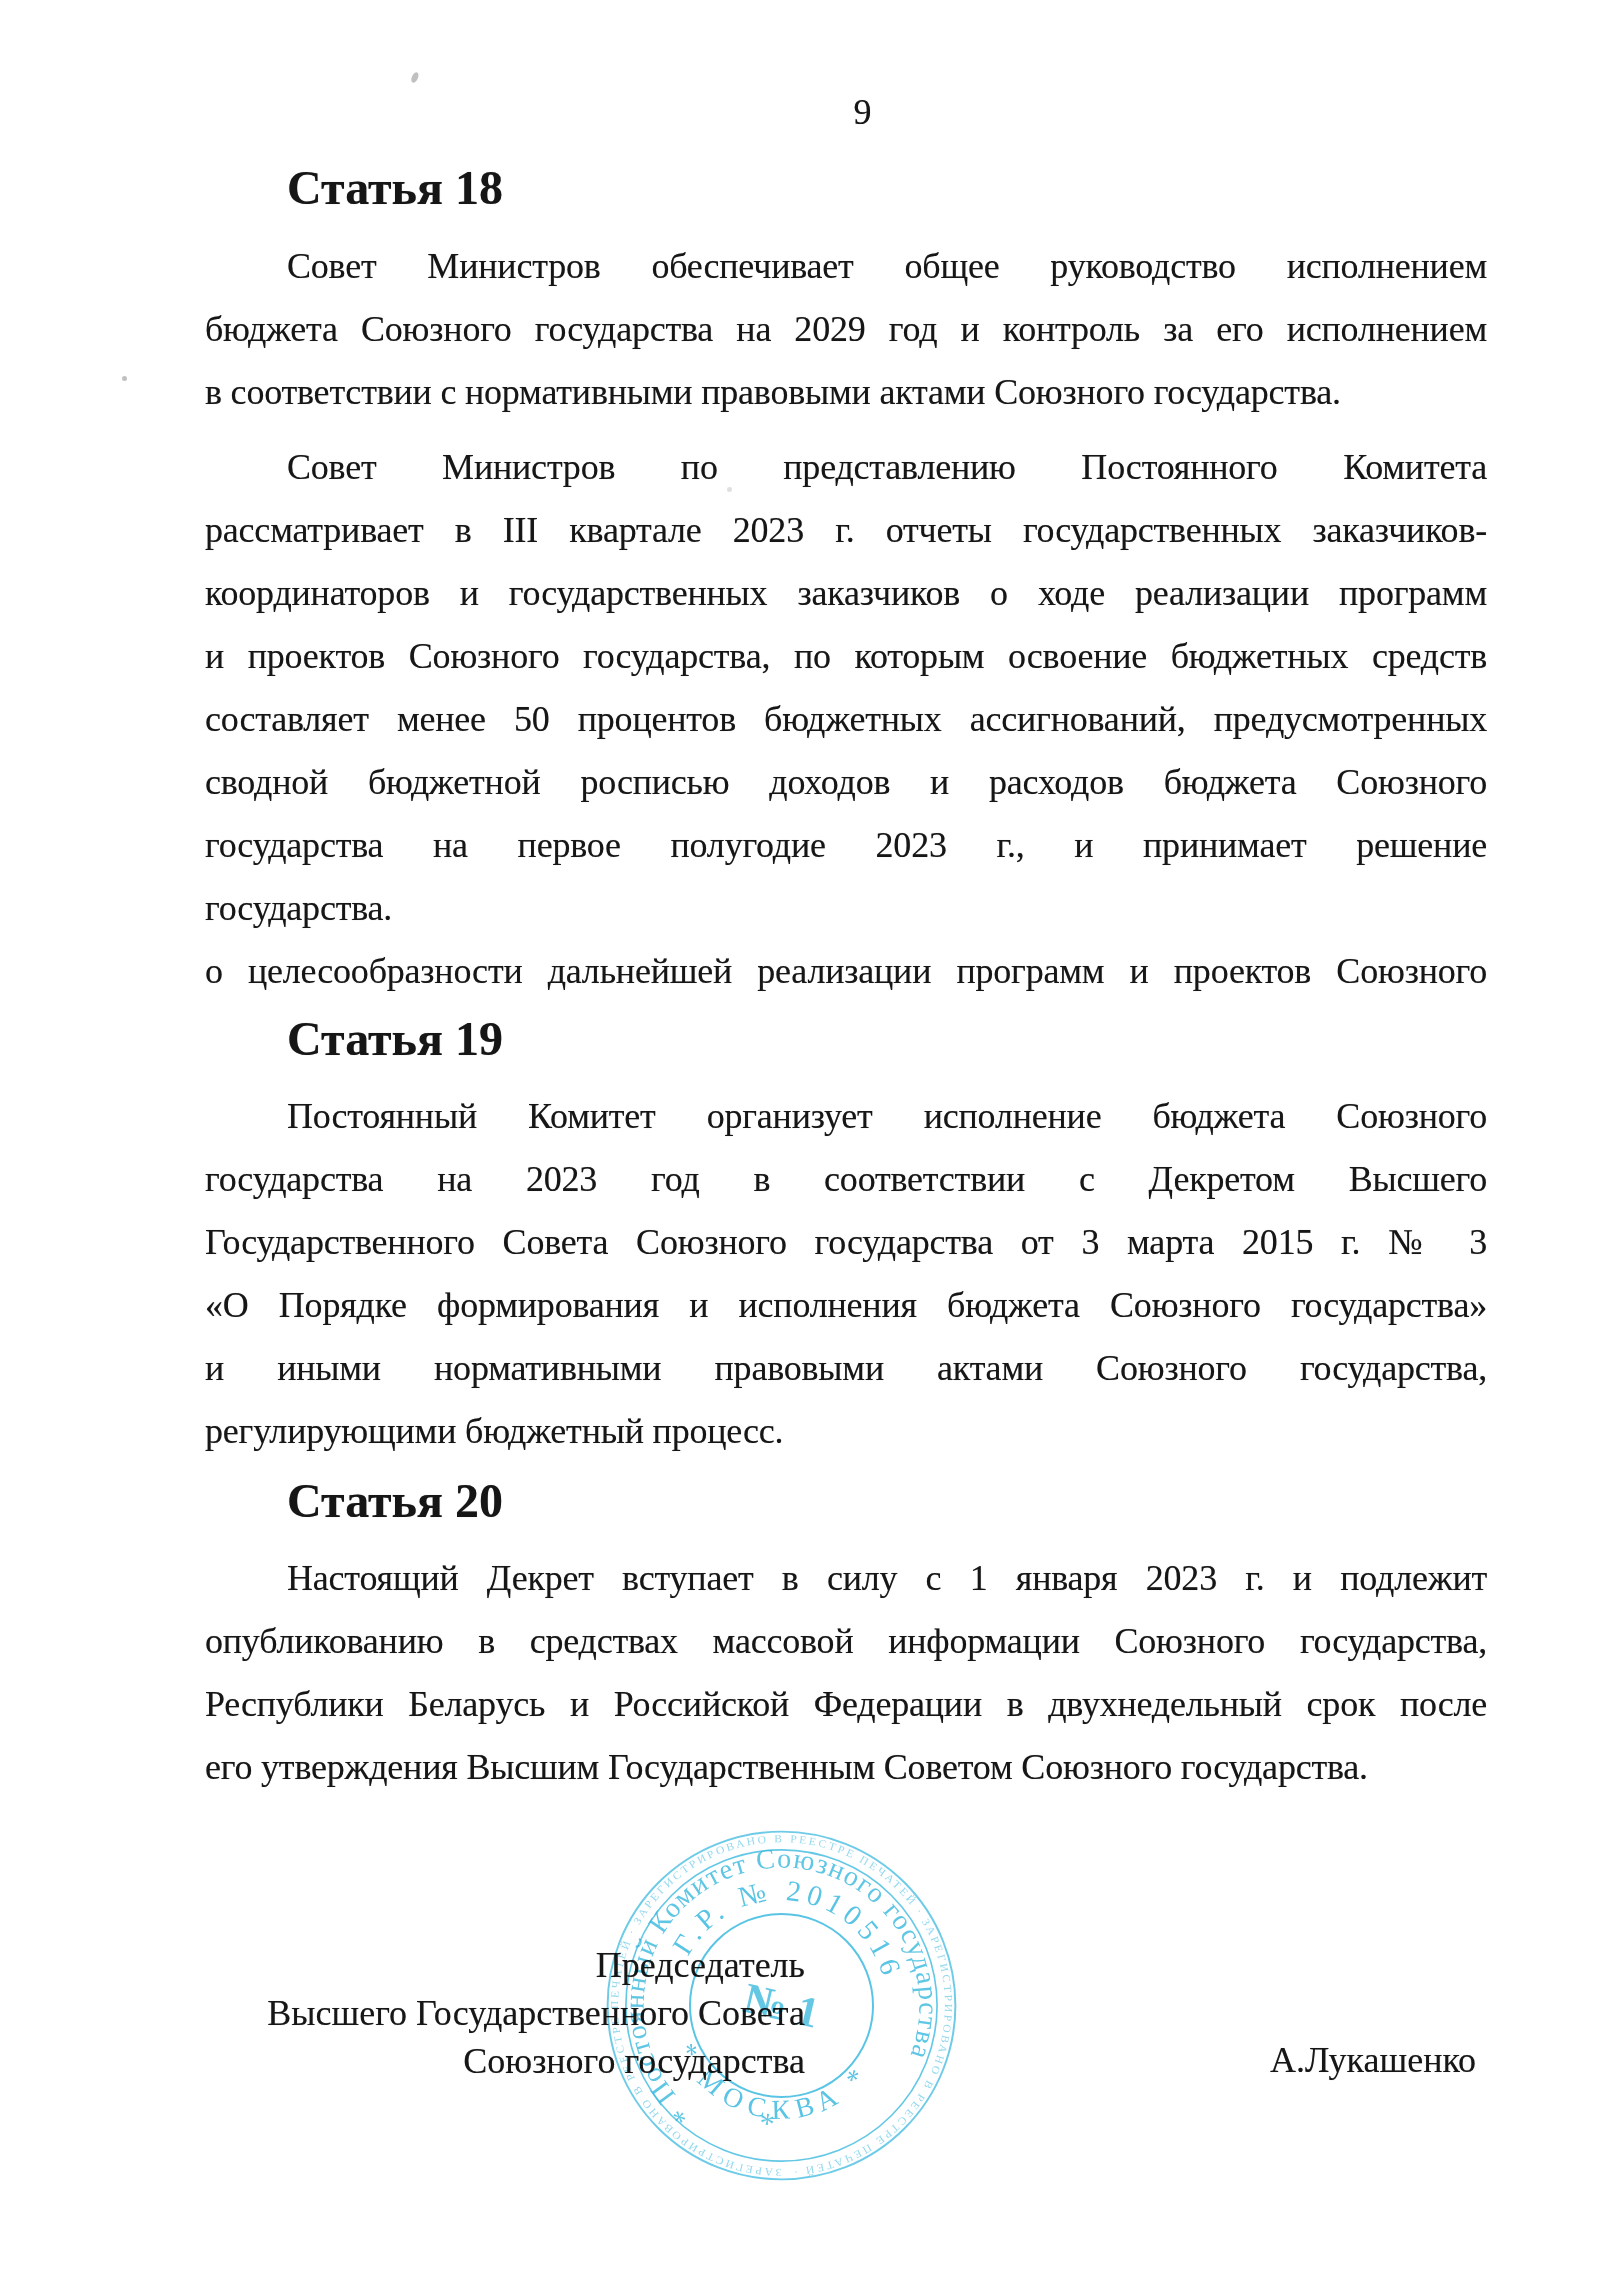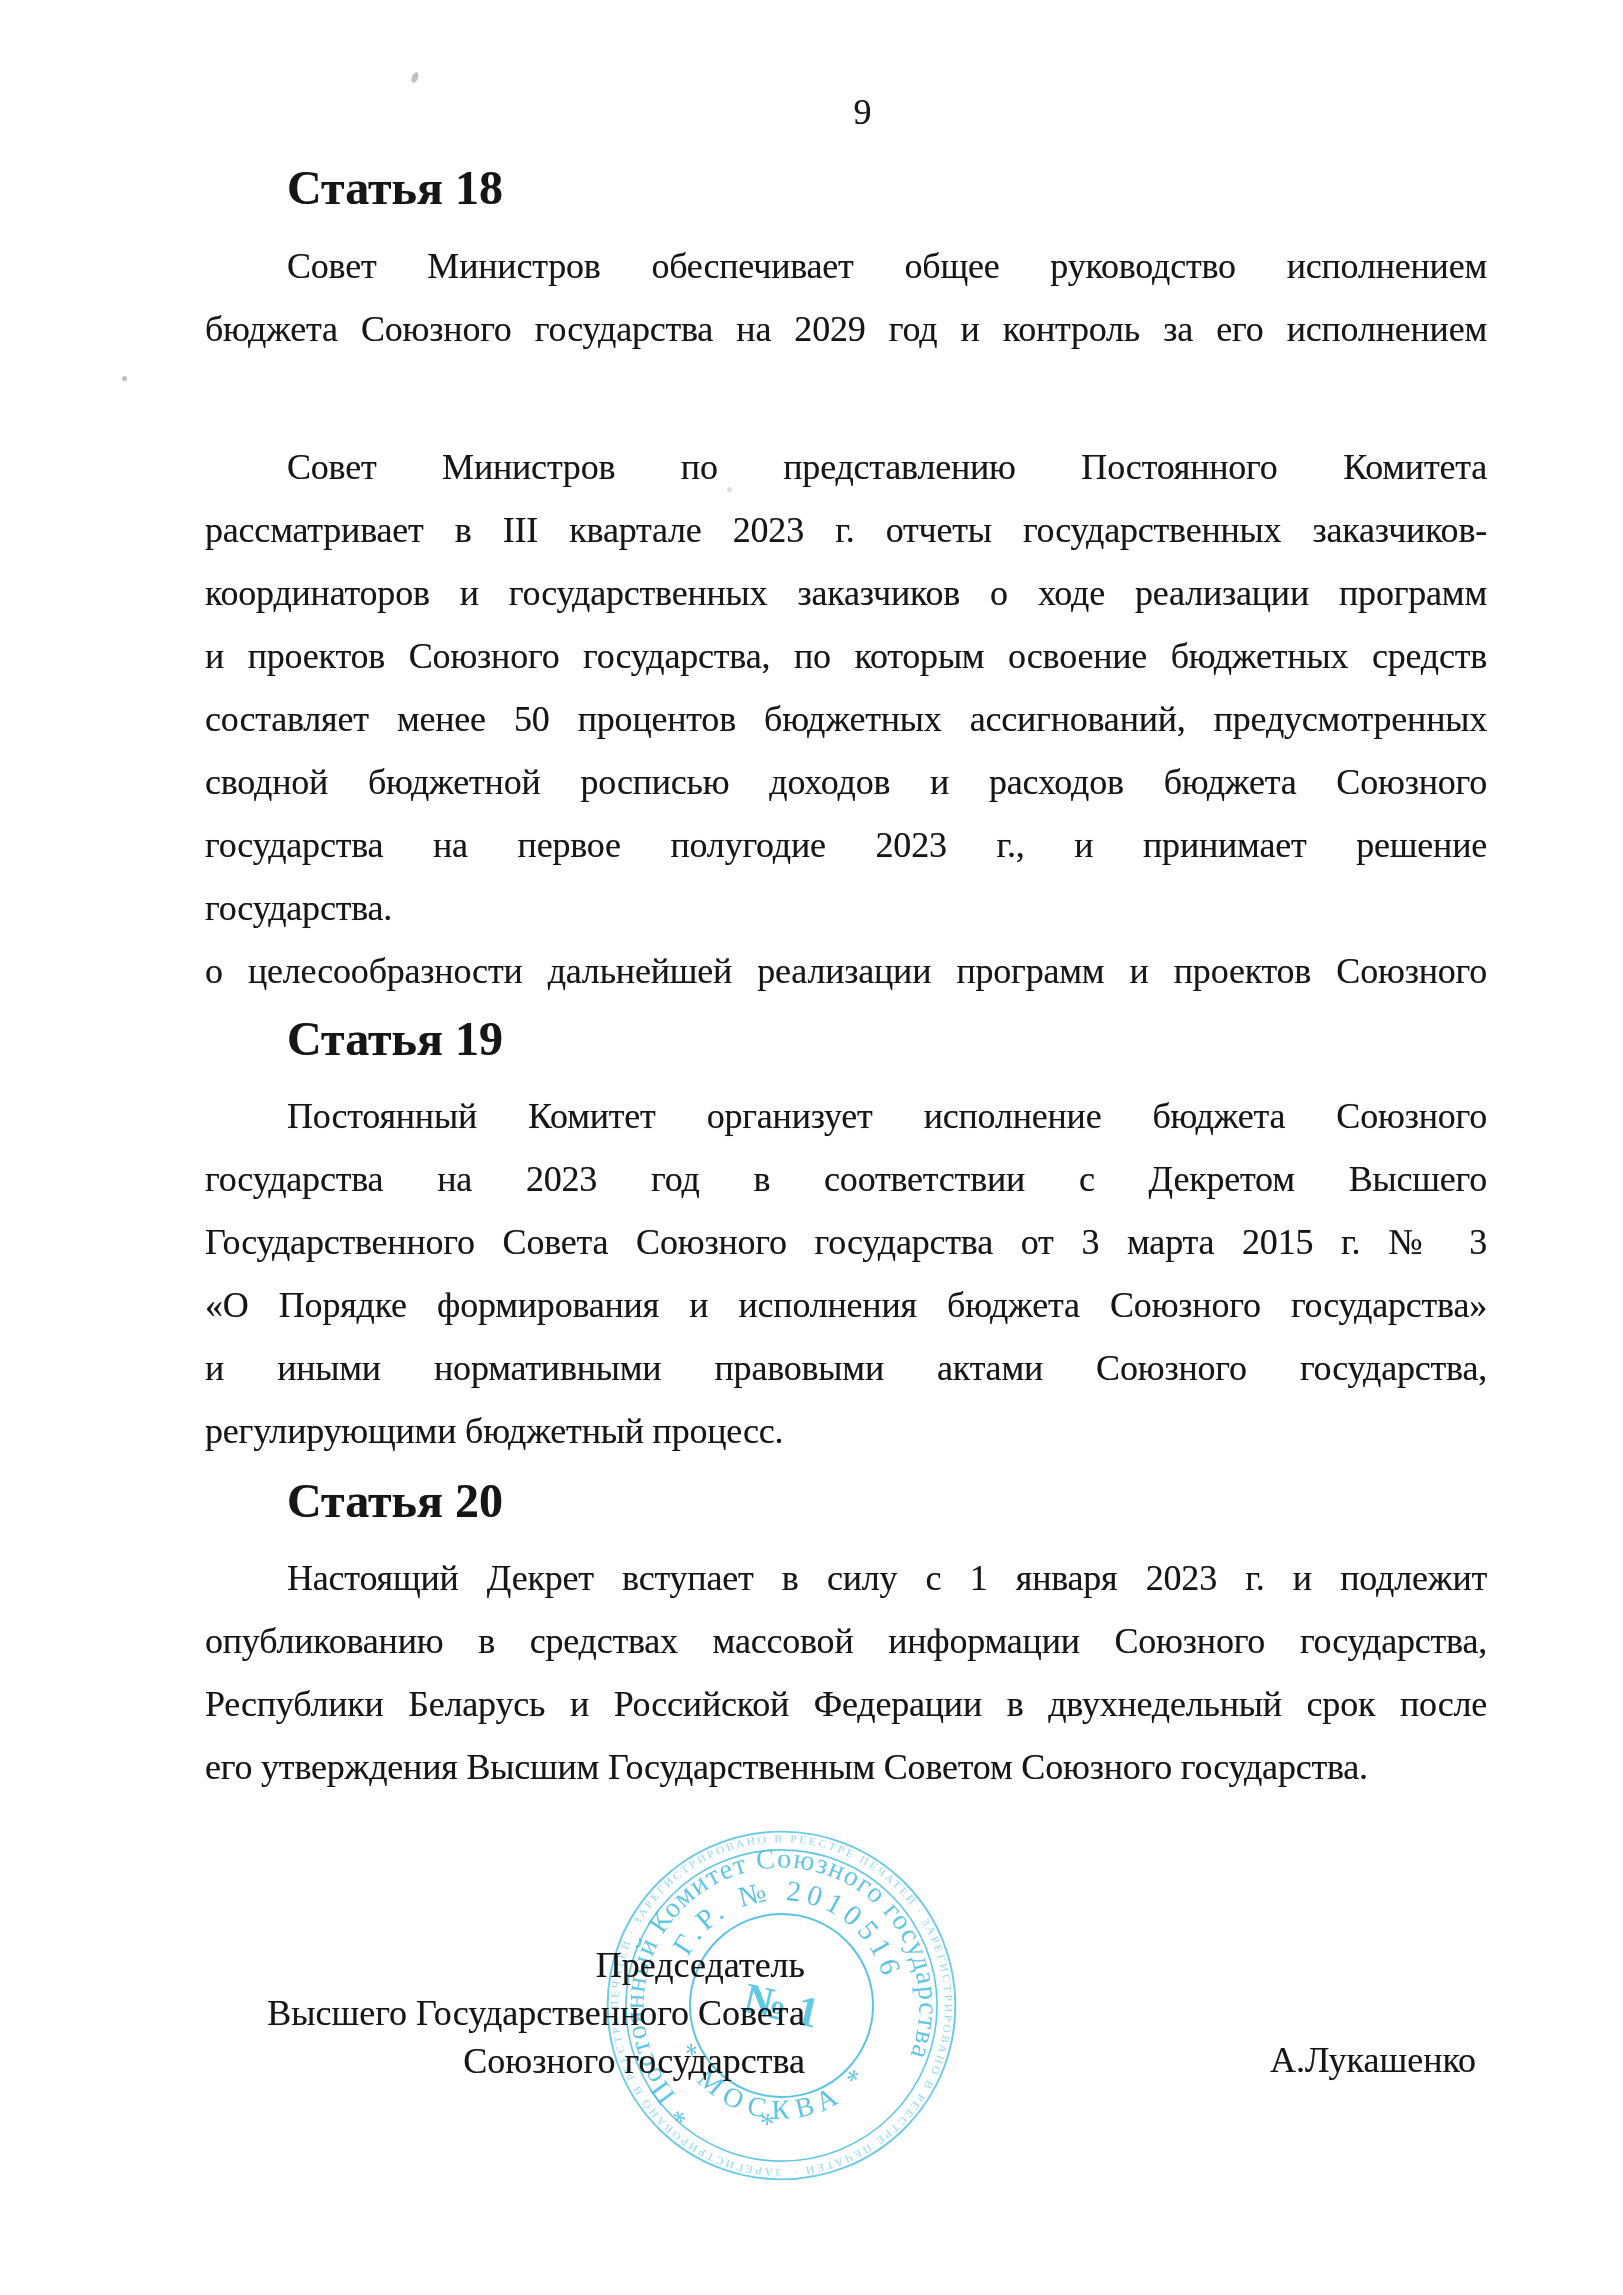--- a/index.html
+++ b/index.html
@@ -60,20 +60,21 @@
 <body>
 
 <div class="page">
 
   <div class="page-number ink">9</div>
 
   <div class="heading ink" style="top:156px">Статья 18</div>
   <div class="para" style="top:235px">
       <div class="line ink first">Совет Министров обеспечивает общее руководство исполнением</div>
       <div class="line ink">бюджета Союзного государства на 2029 год и контроль за его исполнением</div>
+      <div class="line ink last">в соответствии с нормативными правовыми актами Союзного государства.</div>
     </div>
   <div class="para" style="top:436px">
       <div class="line ink first">Совет Министров по представлению Постоянного Комитета</div>
       <div class="line ink">рассматривает в III квартале 2023 г. отчеты государственных заказчиков-</div>
       <div class="line ink">координаторов и государственных заказчиков о ходе реализации программ</div>
       <div class="line ink">и проектов Союзного государства, по которым освоение бюджетных средств</div>
       <div class="line ink">составляет менее 50 процентов бюджетных ассигнований, предусмотренных</div>
       <div class="line ink">сводной бюджетной росписью доходов и расходов бюджета Союзного</div>
       <div class="line ink">государства на первое полугодие 2023 г., и принимает решение</div>
       <div class="line ink last">государства.</div>

